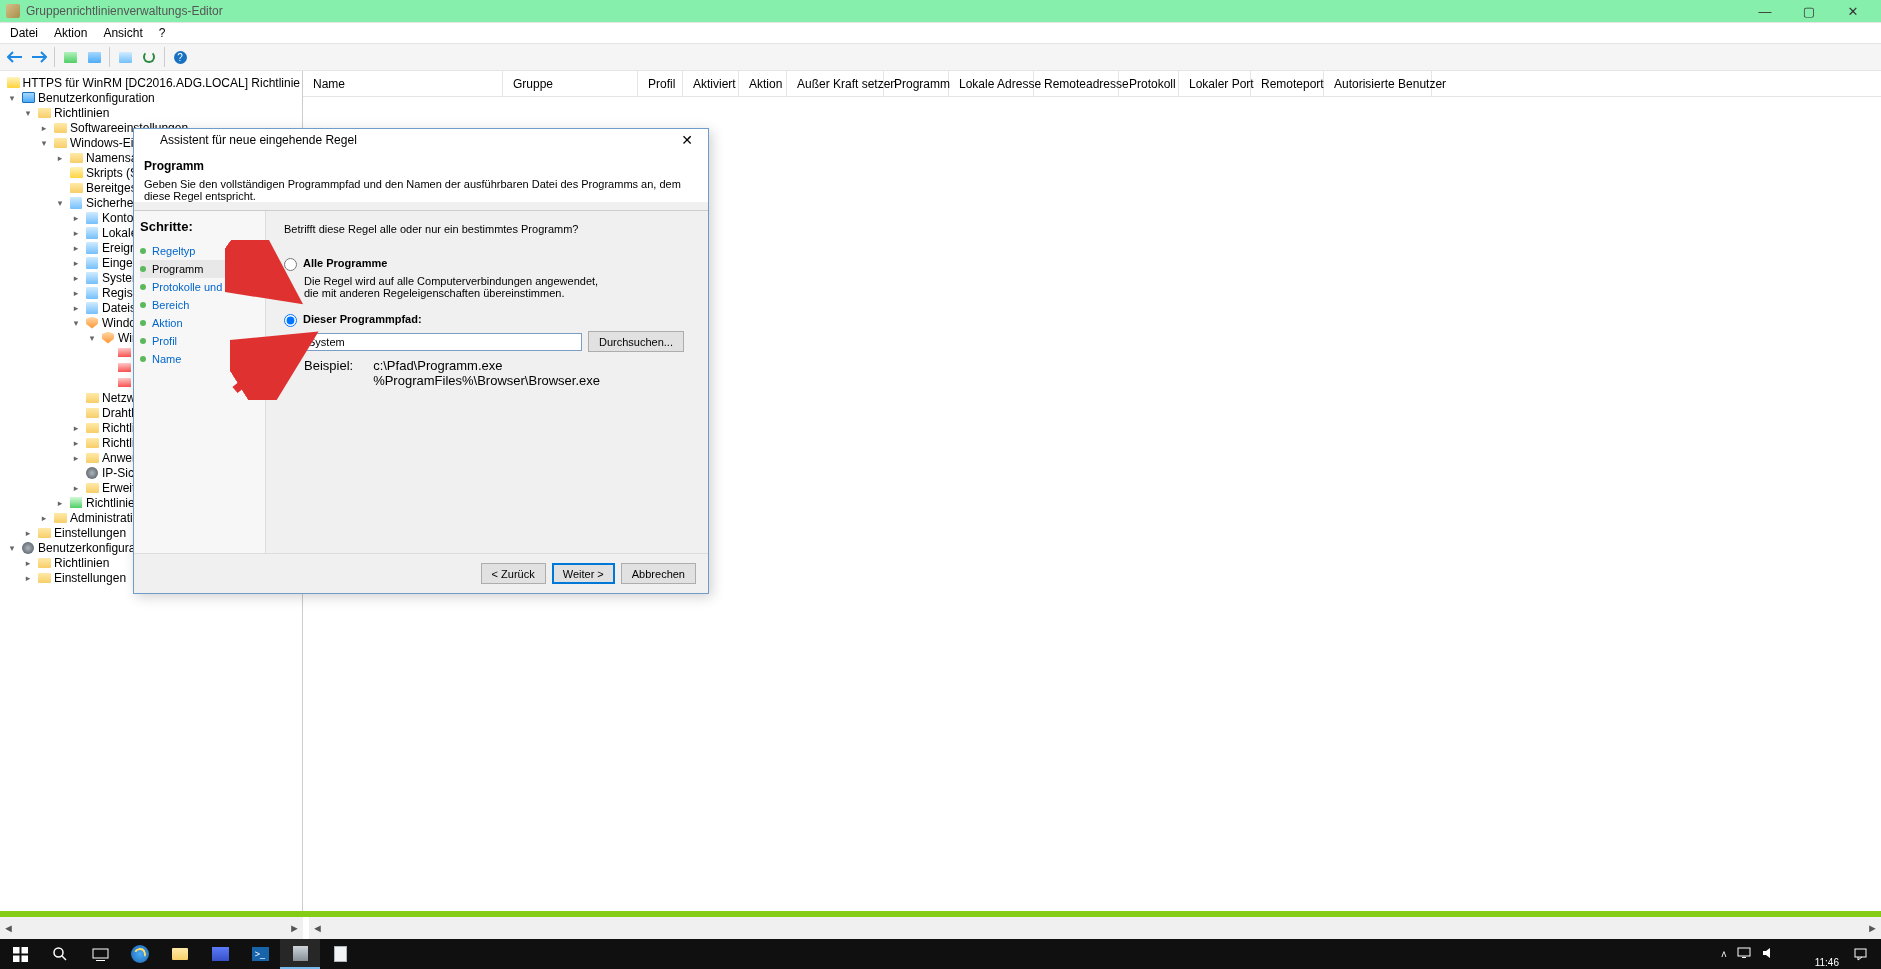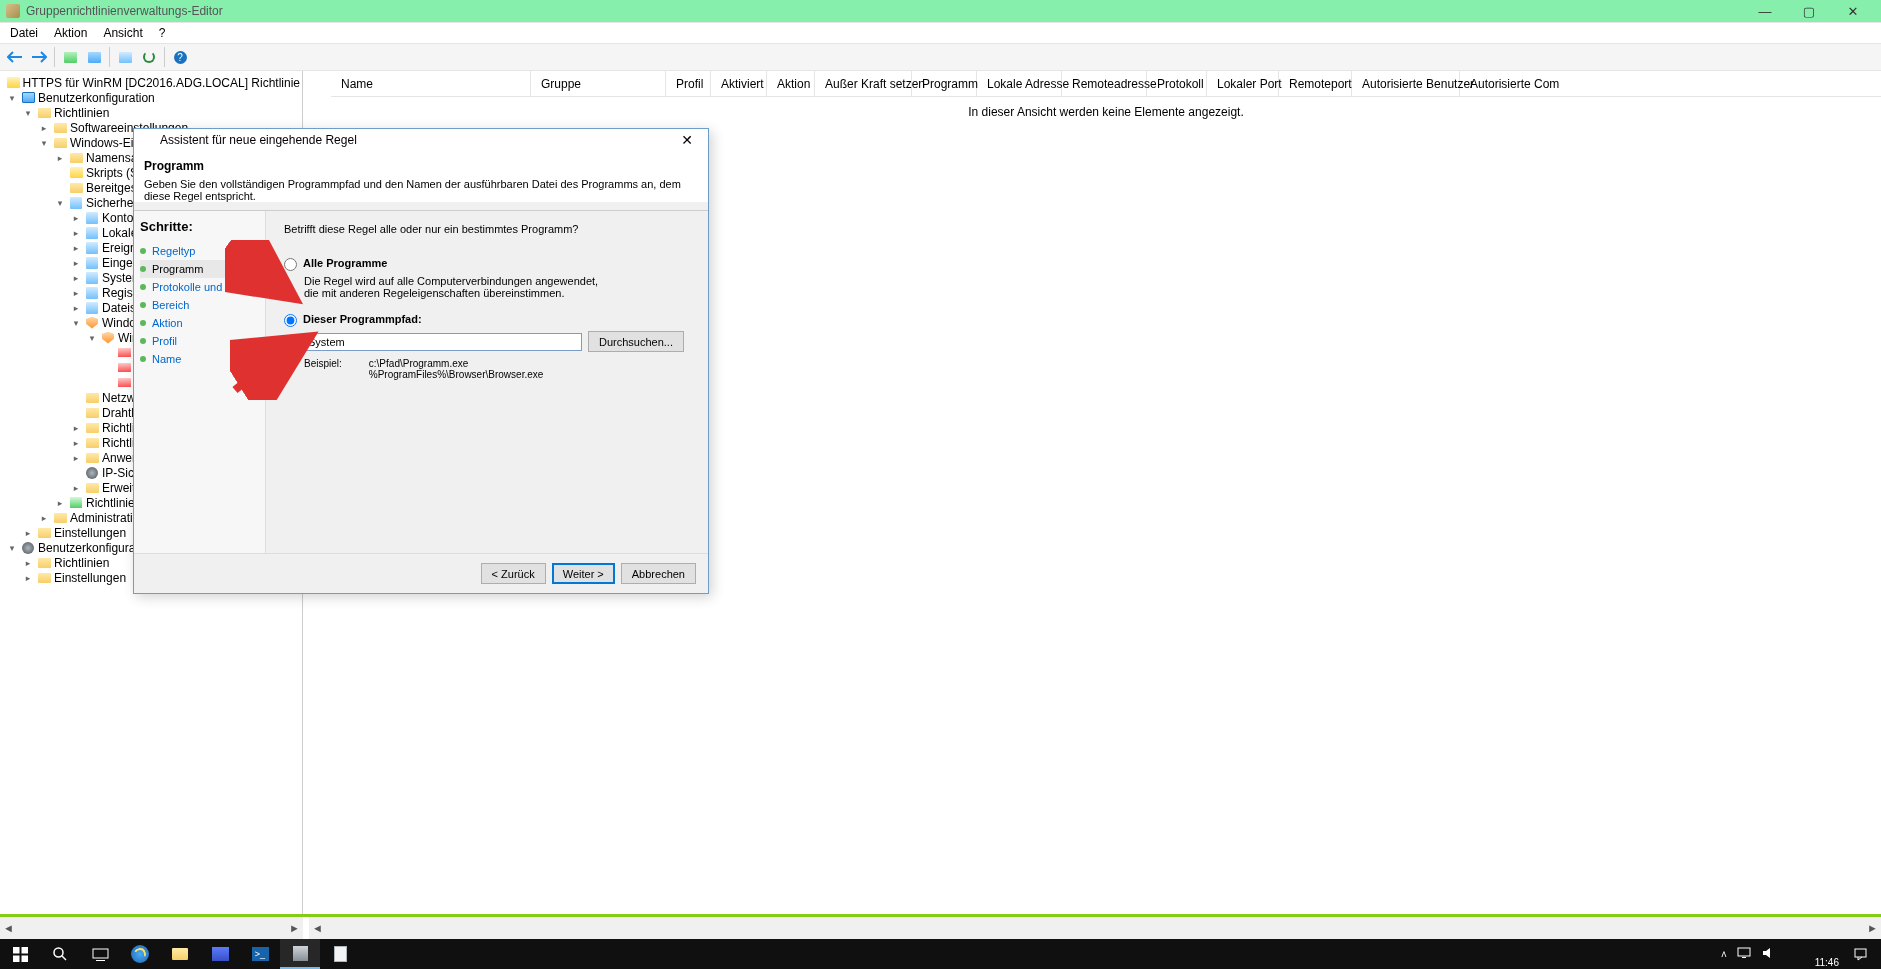--- a/index.html
+++ b/index.html
@@ -14,21 +14,21 @@
     
     .menubar { height: 20px; display: flex; align-items: center; padding: 0 2px; background: #fff; font-size: 12px; }
     .menubar .mitem { padding: 0 8px; height: 20px; display: flex; align-items: center; cursor: pointer; }
 
     
     .toolbar { height: 28px; display: flex; align-items: center; padding: 0 4px; border-top: 1px solid #e5e5e5; border-bottom: 1px solid #e5e5e5; background: #f5f5f5; gap: 2px; }
     .tbtn { width: 22px; height: 22px; display: flex; align-items: center; justify-content: center; border-radius: 2px; cursor: pointer; }
     .tsep { width: 1px; height: 20px; background: #ccc; margin: 0 2px; }
 
     
-    .main { display: flex; height: calc(100% - 23px - 20px - 28px - 22px - 30px); border-bottom: 3px solid #84cc16; gap: 28px; }
+    .main { display: flex; height: calc(100% - 23px - 20px - 28px - 22px - 30px); border-bottom: 6px solid #84cc16; }
 
     
     .treepanel { width: 303px; border-right: 1px solid #ccc; overflow: hidden; position: relative; font-size: 12px; }
     .treecontainer { padding: 4px 2px; white-space: nowrap; }
     .tnode { display: flex; align-items: center; height: 15px; cursor: pointer; padding-left: 0; }
     .tarrow { width: 12px; text-align: center; color: #666; font-size: 9px; }
     .ticon { width: 14px; height: 14px; margin: 0 3px; display: inline-flex; align-items: center; justify-content: center; }
     .folder { background: linear-gradient(#ffe9a8, #f7ce68); border-radius: 1px; width: 13px; height: 10px; }
     .folder-open { background: linear-gradient(#ffe9a8, #f7ce68); border-radius: 1px; width: 13px; height: 10px; position: relative; }
     .monitor { width: 13px; height: 11px; background: linear-gradient(#a5d8ff, #4dabf7); border: 1px solid #1971c2; border-radius: 1px; }
@@ -73,21 +73,21 @@
     .dlg-content { flex: 1; padding: 12px 18px; position: relative; }
     .dlg-q { font-size: 11px; margin-bottom: 22px; }
     .radio-row { display: flex; align-items: flex-start; margin-bottom: 4px; }
     .radio-row input { margin: 1px 6px 0 0; }
     .radio-row label { font-weight: bold; font-size: 11px; }
     .radio-desc { margin-left: 20px; font-size: 11px; color: #000; margin-bottom: 14px; max-width: 300px; }
     .pathrow { margin-left: 20px; display: flex; gap: 6px; align-items: center; }
     .pathrow input[type=text] { width: 278px; padding: 1px 3px; font-size: 11px; border: 1px solid #7a9ec7; height: 18px; }
     .btn { background: #e1e1e1; border: 1px solid #adadad; padding: 1px 10px; height: 21px; font-size: 11px; cursor: pointer; }
     .btn.primary { border-color: #0078d7; box-shadow: inset 0 0 0 1px #0078d7; }
-    .example { display: flex; margin-left: 20px; margin-top: 6px; font-size: 10px; gap: 27px; }
+    .example { display: flex; margin-left: 20px; margin-top: 6px; font-size: 13px; gap: 20px; }
     .example .ex-l { color: #000; }
     .example .ex-r { color: #000; }
     .services { margin-top: 30px; }
     .dlg-footer { position: absolute; bottom: 0; left: 0; right: 0; height: 40px; display: flex; justify-content: flex-end; align-items: center; gap: 6px; padding: 0 12px; border-top: 1px solid #ddd; background: #f0f0f0; }
 
     
     .arrow-anno { position: absolute; pointer-events: none; }
 
     
     .taskbar { position: absolute; bottom: 0; left: 0; right: 0; height: 30px; background: #101010; display: flex; align-items: center; }
@@ -399,23 +399,21 @@
       <div class="lhcol" style="width:56px">Aktiviert</div>
       <div class="lhcol" style="width:48px">Aktion</div>
       <div class="lhcol" style="width:97px">Außer Kraft setzen</div>
       <div class="lhcol" style="width:65px">Programm</div>
       <div class="lhcol" style="width:85px">Lokale Adresse</div>
       <div class="lhcol" style="width:85px">Remoteadresse</div>
       <div class="lhcol" style="width:60px">Protokoll</div>
       <div class="lhcol" style="width:72px">Lokaler Port</div>
       <div class="lhcol" style="width:73px">Remoteport</div>
       <div class="lhcol" style="width:108px">Autorisierte Benutzer</div>
-      <div class="lhcol" style="flex:1;border-right:none">Autorisierte Com</div>
-    </div>
-    <div class="listempty">In dieser Ansicht werden keine Elemente angezeigt.</div>
+    </div>
   </div>
 </div>
 
 <div class="bottom-sb">
   <div class="left">
     <div class="arr">◄</div>
     <div class="track"></div>
     <div class="arr">►</div>
   </div>
   <div style="width:6px;background:#fff"></div>

